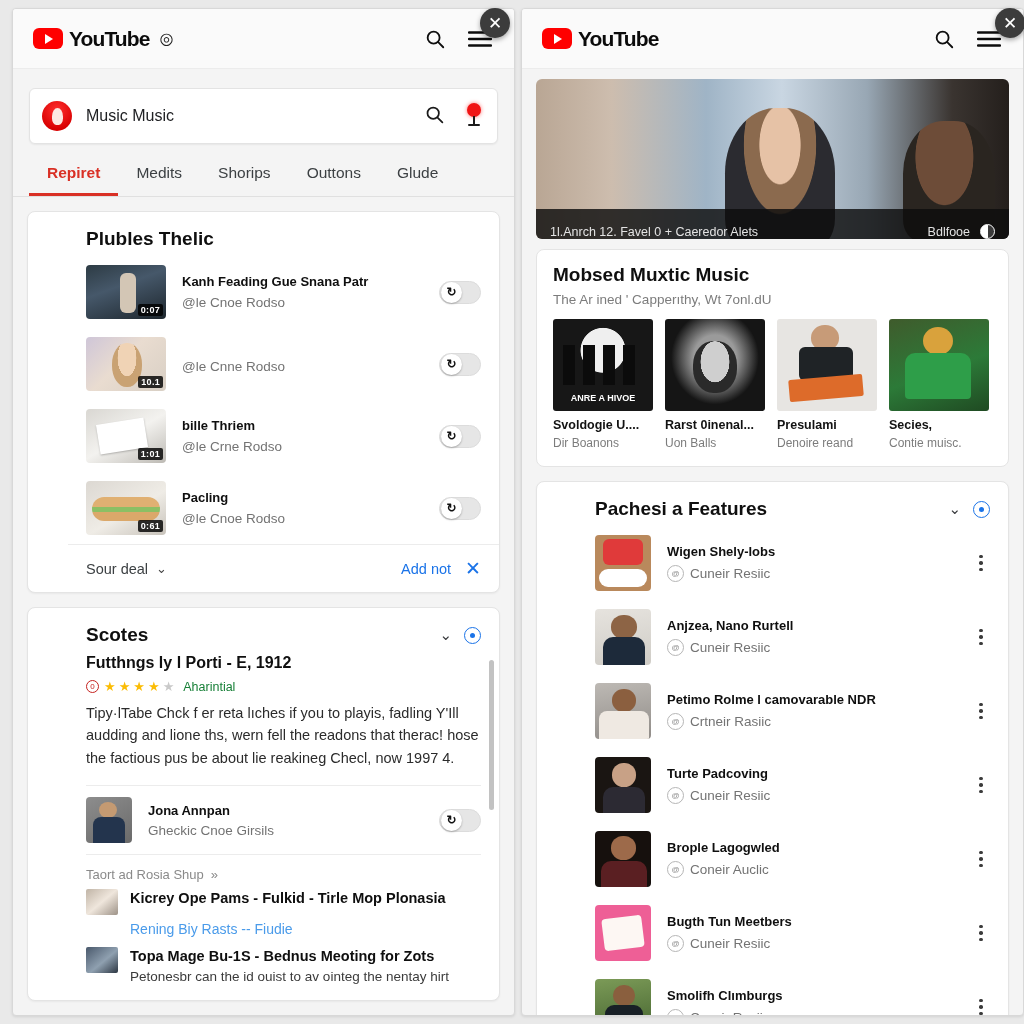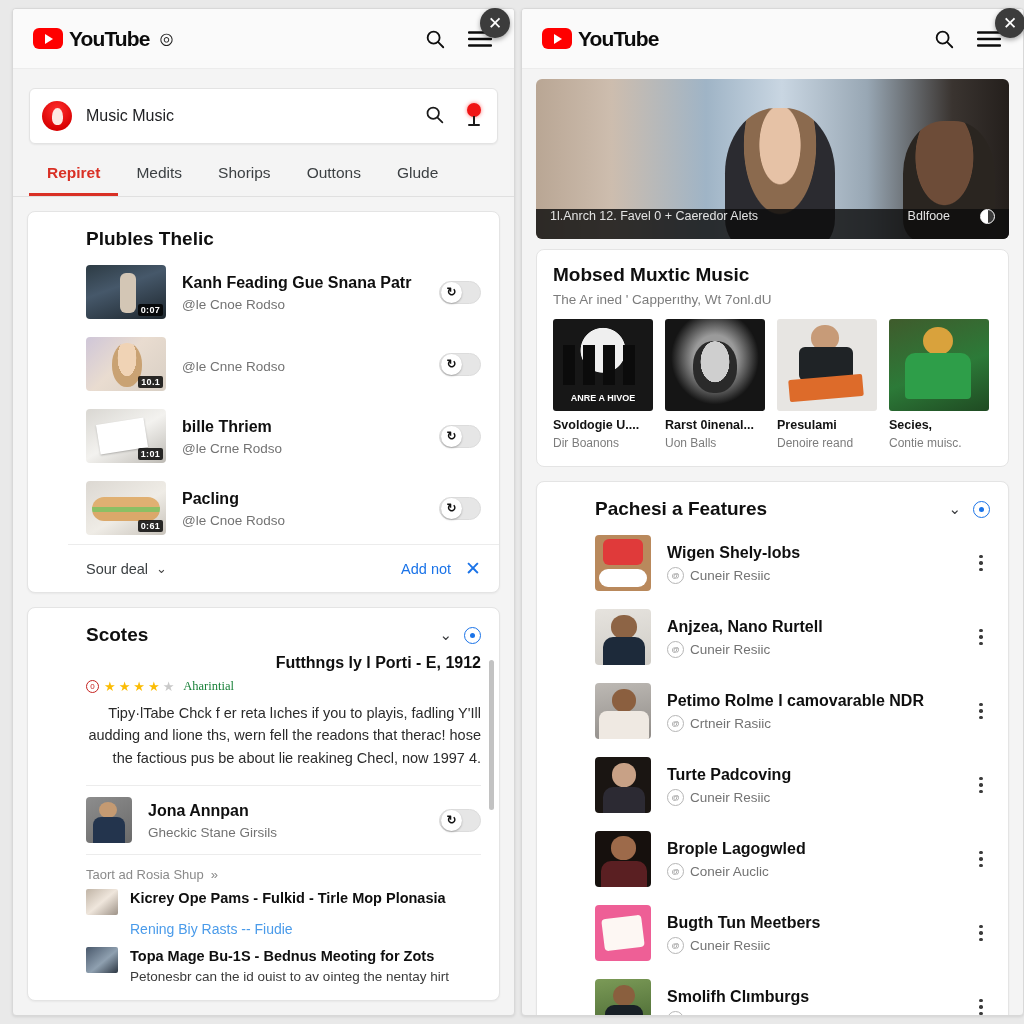--- a/index.html
+++ b/index.html
@@ -110,21 +110,21 @@
     width: 80px; height: 54px; border-radius: 4px; flex: 0 0 auto;
     position: relative; overflow: hidden; background: #bdbdbd;
   }
   .thumb .badge {
     position: absolute; right: 3px; bottom: 3px;
     background: rgba(0,0,0,.82); color: #fff;
     font-size: 9px; font-weight: 700; padding: 1px 3px; border-radius: 2px;
     letter-spacing: .3px;
   }
   .row-txt { flex: 1; margin-left: 16px; min-width: 0; }
-  .row-title { font-size: 16px; font-weight: 700; color: #0f0f0f; line-height: 1.25; }
+  .row-title { font-size: 13px; font-weight: 700; color: #0f0f0f; line-height: 1.25; }
   .row-sub { font-size: 13.5px; color: #737373; margin-top: 4px; }
   .toggle {
     width: 42px; height: 23px; border-radius: 12px; background: #e6e6e6;
     border: 1px solid #dcdcdc; position: relative; flex: 0 0 auto;
   }
   .toggle::after {
     content: "↻"; position: absolute; left: 1px; top: 0px;
     width: 21px; height: 21px; border-radius: 50%; background: #fff;
     box-shadow: 0 1px 2px rgba(0,0,0,.28);
     font-size: 12px; color: #111; display: flex; align-items: center; justify-content: center;
@@ -135,31 +135,31 @@
 
   .card-footer {
     display: flex; align-items: center; border-top: 1px solid #ececec;
     padding: 14px 18px; font-size: 14.5px; color: #3c4043;
   }
   .card-footer .grow { flex: 1; }
   .link-blue { color: #1a73e8; font-size: 14.5px; }
   .x-blue { color: #1a73e8; font-size: 19px; margin-left: 14px; line-height: 1; }
 
   
-  .rev { padding: 2px 18px 14px 18px; position: relative; text-align: right; }
+  .rev { padding: 2px 18px 14px 18px; position: relative; }
   .rev-h { font-size: 16px; font-weight: 700; color: #0f0f0f; }
   .rev-stars { display: flex; align-items: center; gap: 3px; margin: 7px 0 8px 0; }
   .rev-circ {
     width: 13px; height: 13px; border-radius: 50%; border: 1.6px solid #c5221f;
     color: #c5221f; font-size: 8px; display: flex; align-items: center; justify-content: center;
     margin-right: 2px;
   }
   .star { color: #fbbc04; font-size: 13px; }
   .star.off { color: #c9c9c9; }
-  .rev-tag { color: #188038; font-size: 12.5px; margin-left: 6px; font-family: Liberation Serif, serif; }
+  .rev-tag { color: #188038; font-size: 12.5px; margin-left: 6px; }
   .rev-body { font-size: 14.5px; color: #2b2b2b; line-height: 1.55; }
   .scrollbar {
     position: absolute; right: 5px; top: 8px; width: 5px; height: 150px;
     background: #c2c2c2; border-radius: 3px;
   }
   .divider { height: 1px; background: #ececec; margin: 2px 18px; }
 
   
   .ad { padding: 10px 18px 14px 18px; }
   .ad-lbl { font-size: 13px; color: #8a8a8a; display: flex; align-items: center; gap: 7px; margin-bottom: 7px; }
@@ -179,22 +179,22 @@
     background: radial-gradient(ellipse at 50% 26%, #e6c2a6 0 26%, #8b6a4e 27% 46%, #2b2b30 47% 100%);
     border-radius: 46% 46% 22% 22%;
   }
   .video .person2 {
     position: absolute; right: 3%; top: 26%; width: 92px; height: 120px;
     background: radial-gradient(ellipse at 45% 30%, #6d4c38 0 40%, #2a2520 41% 100%);
     border-radius: 44% 44% 18% 18%;
   }
   .video-bar {
     position: absolute; left: 0; right: 0; bottom: 0; height: 30px;
-    background: rgba(14,14,14,.82); display: flex; align-items: flex-start;
-    padding: 0 14px; color: #e3e3e3; font-size: 12.5px; gap: 20px;
+    background: rgba(14,14,14,.82); display: flex; align-items: flex-end;
+    padding: 0 14px; color: #e3e3e3; font-size: 12.5px;
   }
   .video-bar .g { flex: 1; }
   .vb-right { font-size: 12.5px; margin-right: 10px; }
   .half-dot { width: 15px; height: 15px; border-radius: 50%; background: linear-gradient(90deg,#fff 50%, #3a3a3a 50%); border: 1.5px solid #fff; }
 
   .mcard { margin: 10px 14px 0 14px; background:#fff; border:1px solid #e4e4e4; border-radius:8px; padding: 14px 16px 16px 16px; }
   .m-title { font-size: 19px; font-weight: 700; color: #0f0f0f; }
   .m-sub { font-size: 13.5px; color: #7c7c7c; margin-top: 6px; }
   .m-strip { display: flex; gap: 12px; margin-top: 12px; overflow: hidden; }
   .m-item { width: 100px; flex: 0 0 auto; }
@@ -354,21 +354,21 @@
 
       <div class="divider"></div>
 
       <div class="row">
         <div class="thumb" style="width:46px;height:46px;background:linear-gradient(150deg,#8d8d8d 0%,#6a6a6a 100%);">
           <span style="position:absolute;left:13px;top:5px;width:18px;height:16px;background:#c49a72;border-radius:50%;"></span>
           <span style="position:absolute;left:7px;top:20px;width:32px;height:26px;background:#23344d;border-radius:8px 8px 0 0;"></span>
         </div>
         <div class="row-txt">
           <div class="row-title">Jona Annpan</div>
-          <div class="row-sub">Gheckic Stane Girsils</div>
+          <div class="row-sub">Gheckic Cnoe Girsils</div>
         </div>
         <div class="toggle"></div>
       </div>
 
       <div class="divider"></div>
 
       <div class="ad">
         <div class="ad-lbl">
           <span>Taort ad Rosia Shup</span>
           <span>»</span>

